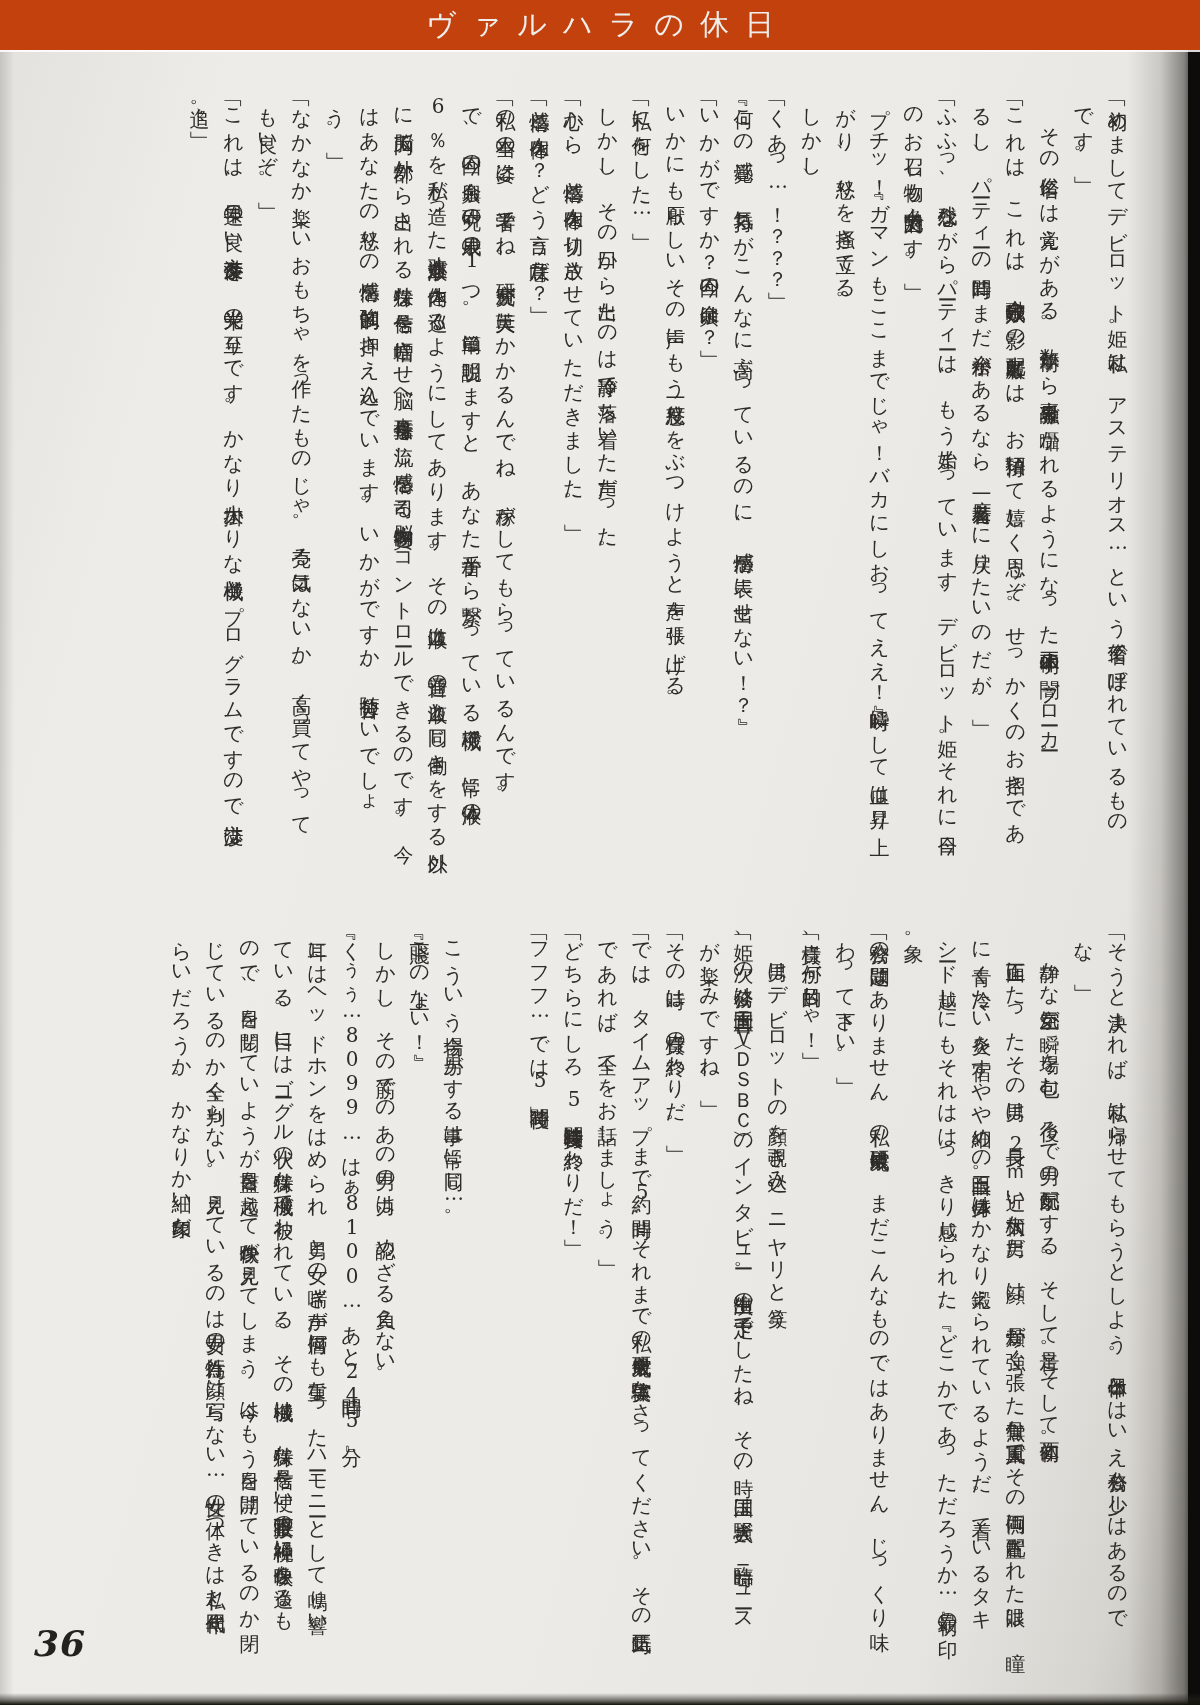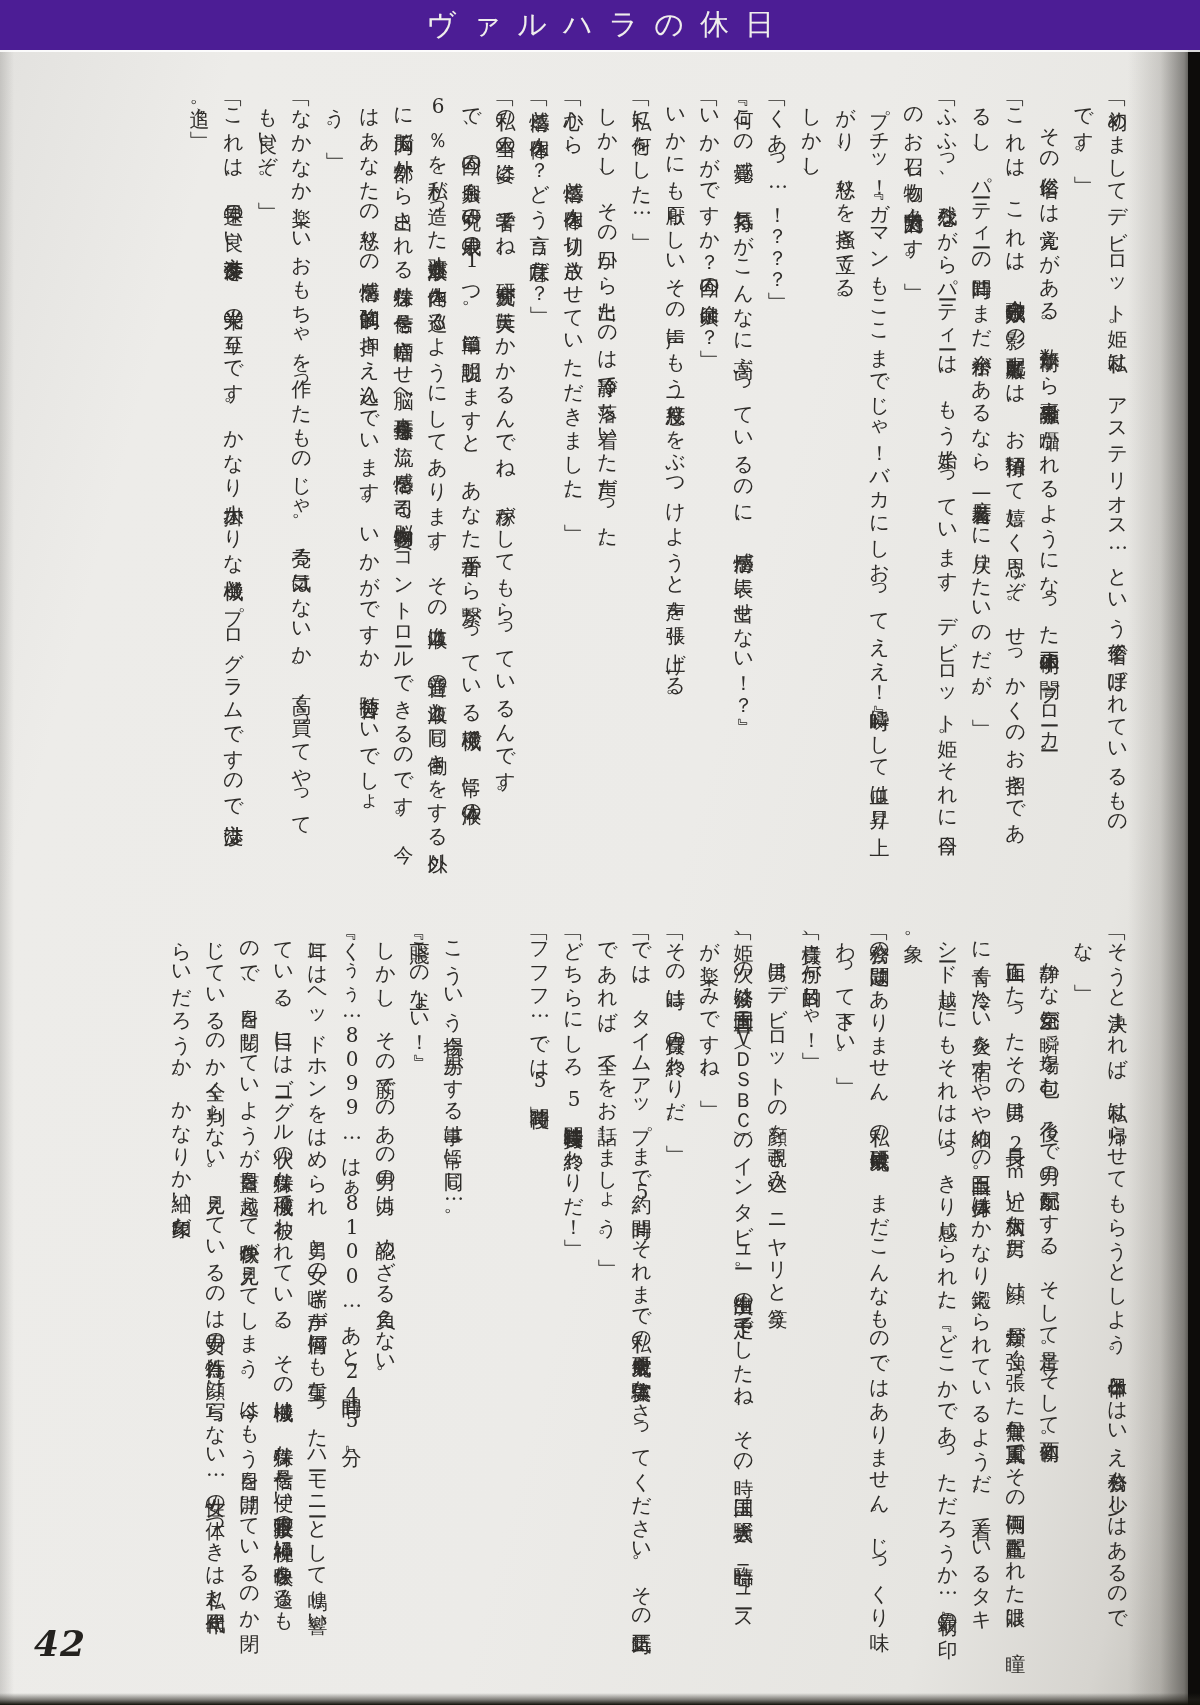--- a/index.html
+++ b/index.html
@@ -23,21 +23,21 @@
   .right-edge-strip{
     position:absolute;right:0;top:0;width:12px;height:100%;
     background:#0d0c0a;
   }
   .bottom-edge-shade{
     position:absolute;left:0;bottom:0;width:100%;height:12px;
     background:linear-gradient(to top,#121109 0%,rgba(40,38,32,0.55) 45%,rgba(0,0,0,0) 100%);
   }
   .title-bar{
     position:absolute;left:0;top:0;width:100%;height:50px;
-    background:#4c1d95;
+    background:#c2410c;
     display:flex;align-items:center;justify-content:center;
     box-shadow:0 2px 0 rgba(255,255,255,0.85);
   }
   .title-bar .title{
     color:#efeeec;font-size:29px;letter-spacing:16px;
     text-indent:16px;font-weight:500;
   }
   .vtext{
     position:absolute;left:62px;width:1073px;
     writing-mode:vertical-rl;-webkit-writing-mode:vertical-rl;
@@ -106,13 +106,13 @@
   </div>
   <div class="section">
     <p>こういう場合、男がする事は常に同じ…。</p>
     <p>『下賤この上ない！』</p>
     <p>しかし、その筋でのあの男の力は、認めざる負えない。</p>
     <p>『くぅぅ…8099…はぁ8100…あと2時間45分』</p>
     <p>耳にはヘッドホンをはめられ、男と女の喘ぎ声が何層にも重なったハーモニーとして鳴り響いている。目にはゴーグル状の特殊な機械で被われている。その機械は、特殊な信号を使い直接眼下の視神経に映像を送るもので、目を閉じていようが目蓋を越えて映像が見えてしまう。今はもう目を開けているのか閉じているのか全く判らない。見えているのは男女の性行為、顔は写らない…女性の体つきは私と同年代ぐらいだろうか。かなりか細い印象だ。</p>
   </div>
 </div>
 
-<div class="page-number">42</div>
+<div class="page-number">36</div>
 
 </body></html>

